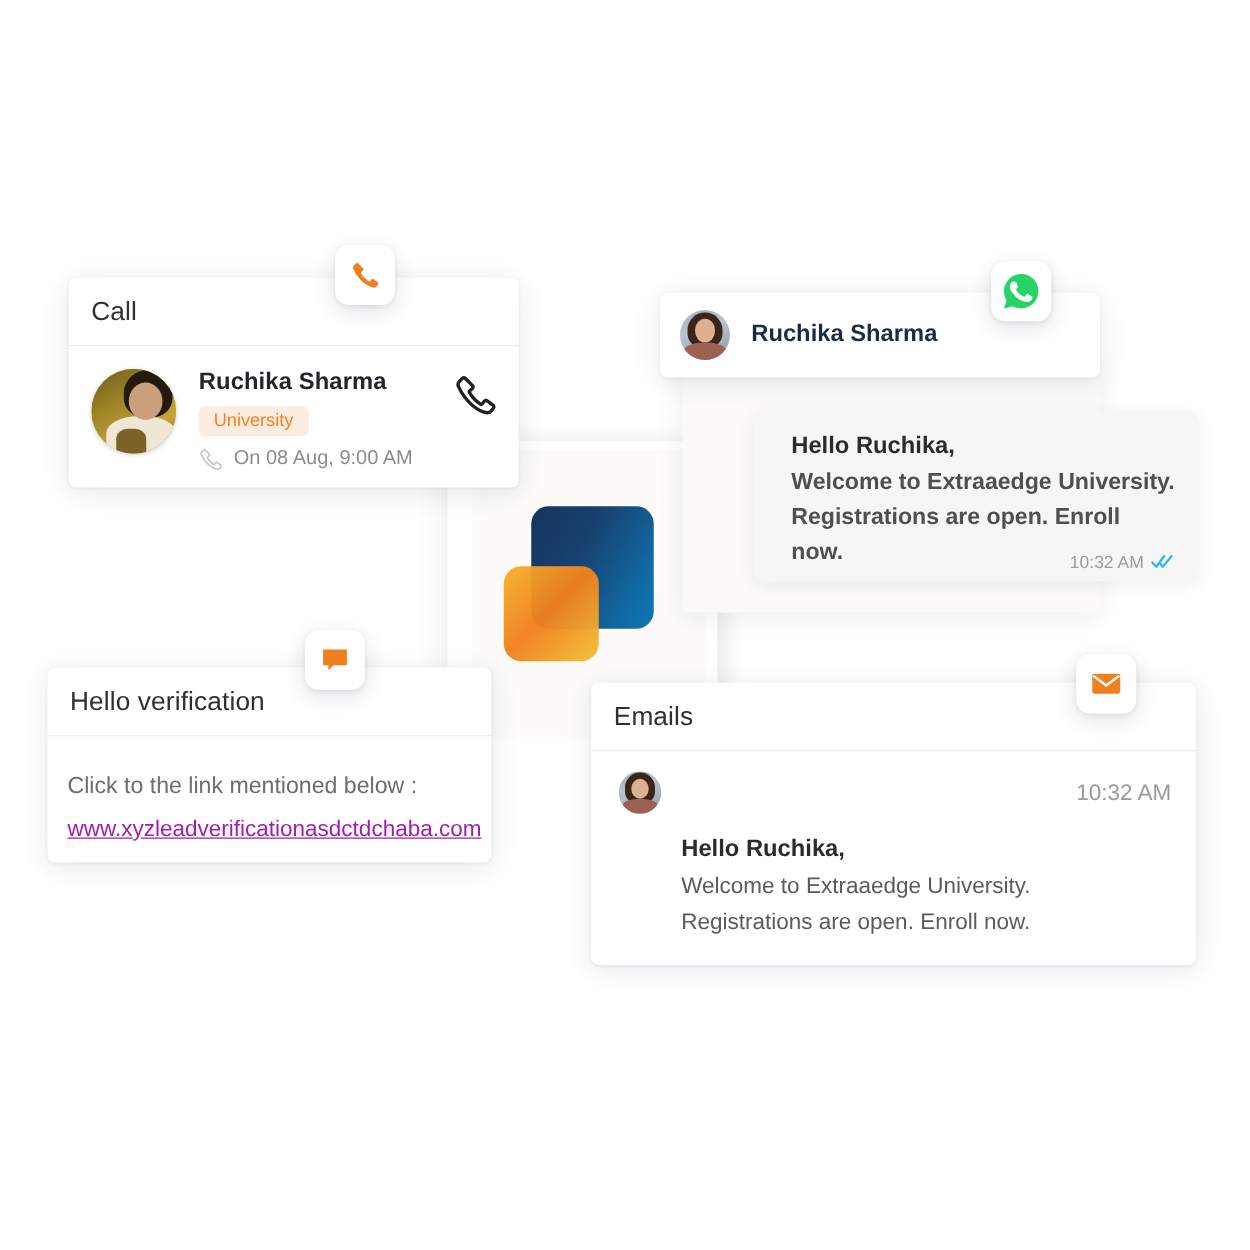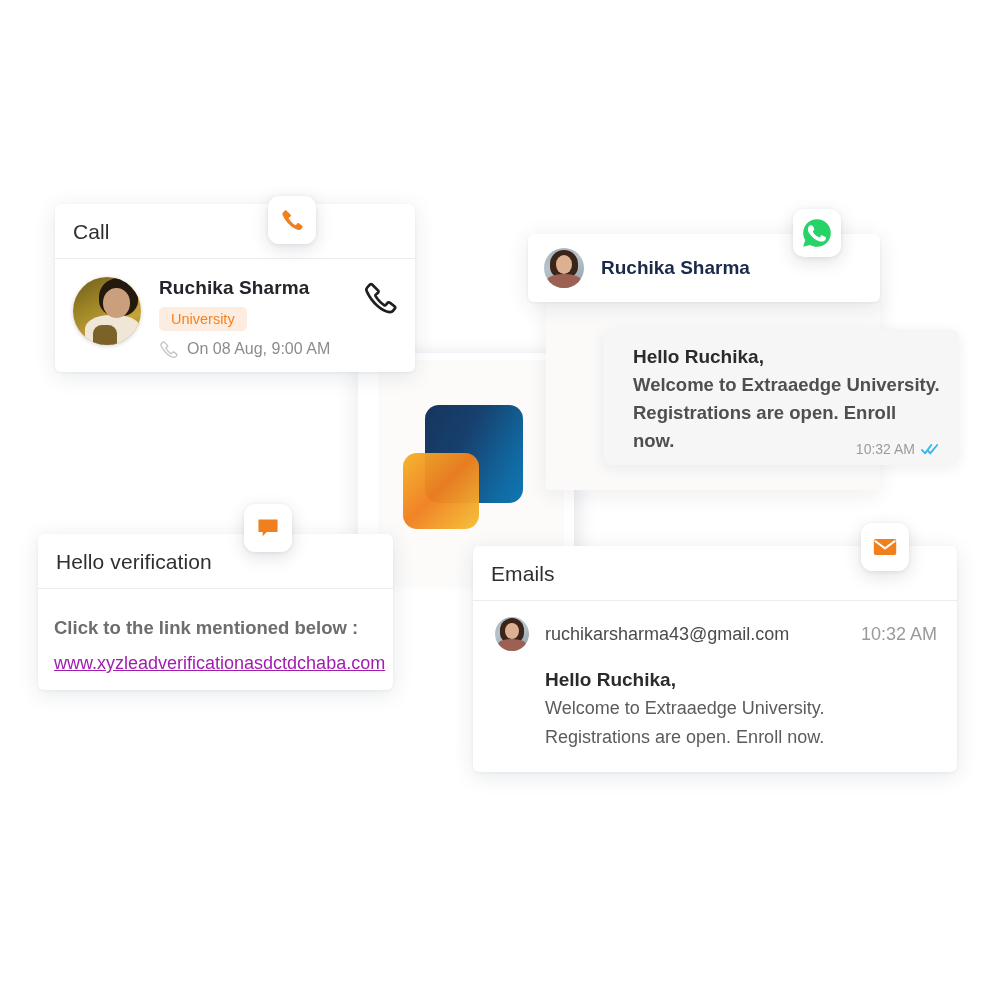--- a/index.html
+++ b/index.html
@@ -62,21 +62,21 @@
     position:absolute;left:22px;top:0;width:98px;height:98px;border-radius:14px;
     background:linear-gradient(118deg,#16355e 0%,#17406e 38%,#1168a0 78%,#0f77b4 100%);
   }
   .logo .orange{
     position:absolute;left:0;top:48px;width:76px;height:76px;border-radius:14px;
     background:linear-gradient(135deg,#f5b229 0%,#f07f1e 48%,#f5c033 100%);
     opacity:.96;
   }
 
   
-  #call-card{left:55px;top:204px;width:360px;height:168px;z-index:20;}
+  #call-card{left:55px;top:222px;width:360px;height:168px;z-index:20;}
   .call-body{display:flex;align-items:flex-start;padding:18px 18px 0 18px;}
   .call-avatar{
     width:68px;height:68px;border-radius:50%;flex:0 0 auto;overflow:hidden;
     box-shadow:0 1px 4px rgba(0,0,0,.18);
   }
   .call-info{margin-left:18px;flex:1 1 auto;}
   .call-name{font-size:19px;color:#23252a;font-weight:600;letter-spacing:.1px;}
   .badge-pill{
     display:inline-block;margin-top:8px;
     background:#fdece0;color:#f5821f;
@@ -107,21 +107,21 @@
   .wa-l1{font-size:19px;color:#2b2b2b;font-weight:600;line-height:28px;}
   .wa-l2,.wa-l3{font-size:18.5px;color:#4f4f4f;font-weight:600;line-height:28px;}
   .wa-meta{
     position:absolute;right:20px;bottom:8px;
     font-size:14px;color:#9b9b9b;display:flex;align-items:center;gap:6px;
   }
 
   
   #lead-card{left:38px;top:534px;width:355px;height:156px;z-index:25;}
   .lead-body{padding:24px 20px 0 16px;}
-  .lead-line{font-size:18.5px;color:#6d6d6d;line-height:30px;font-weight:bold;}
+  .lead-line{font-size:18.5px;color:#6d6d6d;line-height:30px;}
   .lead-link{
     display:inline-block;margin-top:6px;
     font-size:18px;color:#a21caf;text-decoration:underline;line-height:28px;
     cursor:pointer;
   }
 
   
   #email-card{left:473px;top:546px;width:484px;height:226px;z-index:26;}
   .em-body{padding:16px 20px 0 22px;}
   .em-row{display:flex;align-items:center;}
@@ -254,21 +254,20 @@
     <div class="card-header">Emails</div>
     <div class="em-body">
       <div class="em-row">
         <div class="em-avatar">
           <div class="av av-b">
               <div class="hair"></div>
               <div class="face"></div>
               <div class="body"></div>
             </div>
         </div>
-        <div class="em-addr">ruchikarsharma43@gmail.com</div>
         <div class="em-time">10:32 AM</div>
       </div>
       <div class="em-msg">
         <div class="em-l1">Hello Ruchika,</div>
         <div class="em-l2">Welcome to Extraaedge University.</div>
         <div class="em-l3">Registrations are  open. Enroll now.</div>
       </div>
     </div>
   </div>
 

